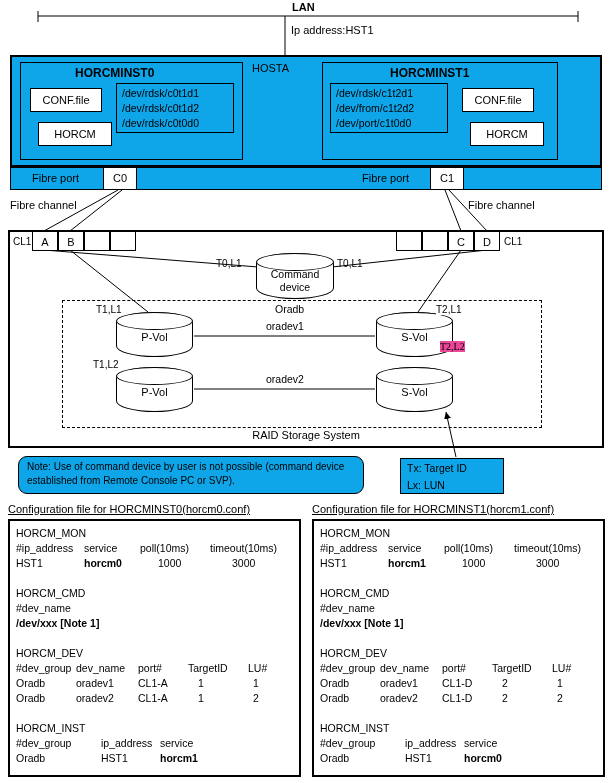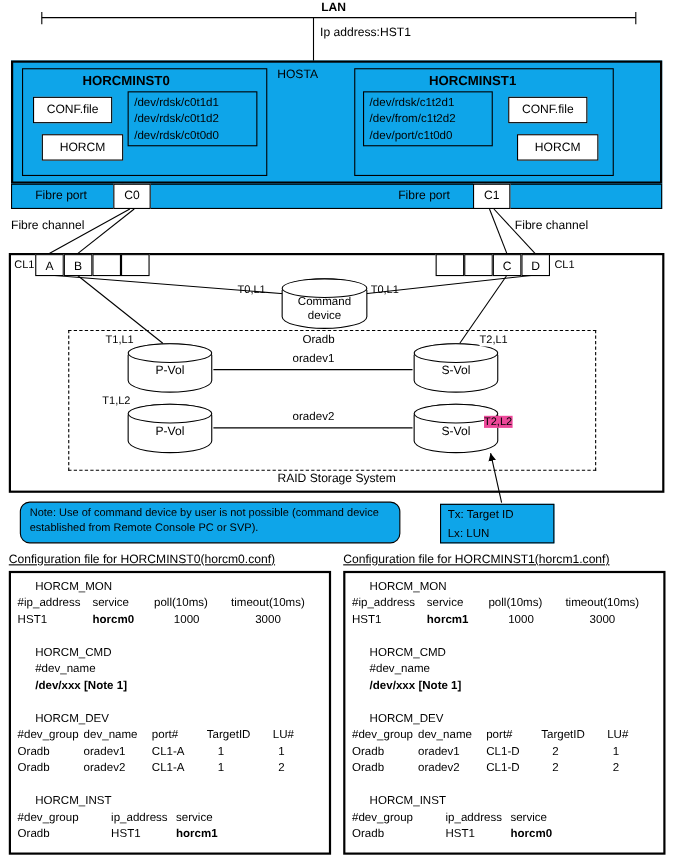--- a/index.html
+++ b/index.html
@@ -19,21 +19,21 @@
   .cyl{position:absolute;border:1px solid #000;border-radius:50%/11px;background:#fff;z-index:2;box-sizing:border-box;}
   .cyl::before{content:"";position:absolute;top:-1px;left:-1px;right:-1px;height:16px;
         border:1px solid #000;border-radius:50%;background:#fff;}
   .cyl-text{position:absolute;left:0;right:0;top:18px;text-align:center;font-size:11px;z-index:3;}
   .cyl-text2{position:absolute;left:0;right:0;top:14px;text-align:center;font-size:10.5px;line-height:13px;z-index:3;}
   .dash{position:absolute;border:1px dashed #000;z-index:2;background:transparent;box-sizing:border-box;}
   .rnd{border-radius:9px;}
   .cfg{position:absolute;width:293px;height:258px;border:2px solid #000;background:#fff;
        font-size:10.5px;z-index:2;box-sizing:border-box;padding-top:5px;}
   .cfg-title{position:absolute;font-size:11px;text-decoration:underline;white-space:nowrap;z-index:2;}
-  .cline{position:relative;height:15px;line-height:15px;padding-left:22px;}
+  .cline{position:relative;height:15px;line-height:15px;padding-left:6px;}
   .crow{position:relative;height:15px;line-height:15px;}
   .crow span{position:absolute;top:0;white-space:nowrap;}
   .x6{left:6px;} .x66{left:66px;} .x70{left:70px;margin-left:21px;} .x74{left:74px;}
   .x128{left:128px;} .x130{left:130px;} .x148{left:148px;} .x150{left:150px;}
   .x178{left:178px;} .x188{left:188px;} .x200{left:200px;} .x222{left:222px;}
   .x238{left:238px;} .x243{left:243px;}
   .devlist{position:absolute;z-index:3;font-size:10.5px;line-height:15px;padding:2px 0 0 5px;}
 </style>
 </head>
 <body>
@@ -137,21 +137,21 @@
   <div class="lbl f10" style="left:436px;top:304px;background:#fff;">T2,L1</div>
   <div class="cyl" style="left:376px;top:312px;width:77px;height:45px;">
     <div class="cyl-text">S-Vol</div>
   </div>
 
   <div class="lbl f10" style="left:93px;top:359px;background:#fff;">T1,L2</div>
   <div class="cyl" style="left:116px;top:367px;width:77px;height:45px;">
     <div class="cyl-text">P-Vol</div>
   </div>
   <div class="lbl f105" style="left:266px;top:373px;">oradev2</div>
-  <div class="lbl f10" style="left:440px;top:378px;background:#ec4899;">T2,L2</div>
+  <div class="lbl f10" style="left:440px;top:341px;background:#ec4899;font-family:Liberation Serif, serif;">T2,L2</div>
   <div class="cyl" style="left:376px;top:367px;width:77px;height:45px;">
     <div class="cyl-text">S-Vol</div>
   </div>
 
   <div class="lbl f11" style="left:8px;top:429px;width:596px;text-align:center;">RAID Storage System</div>
 
   <div class="box rnd" style="left:18px;top:456px;width:346px;height:38px;">
     <div style="font-size:10px;padding:3px 8px;line-height:14px;">Note: Use of command device by user is not possible (command device established from Remote Console PC or SVP).</div>
   </div>
 

